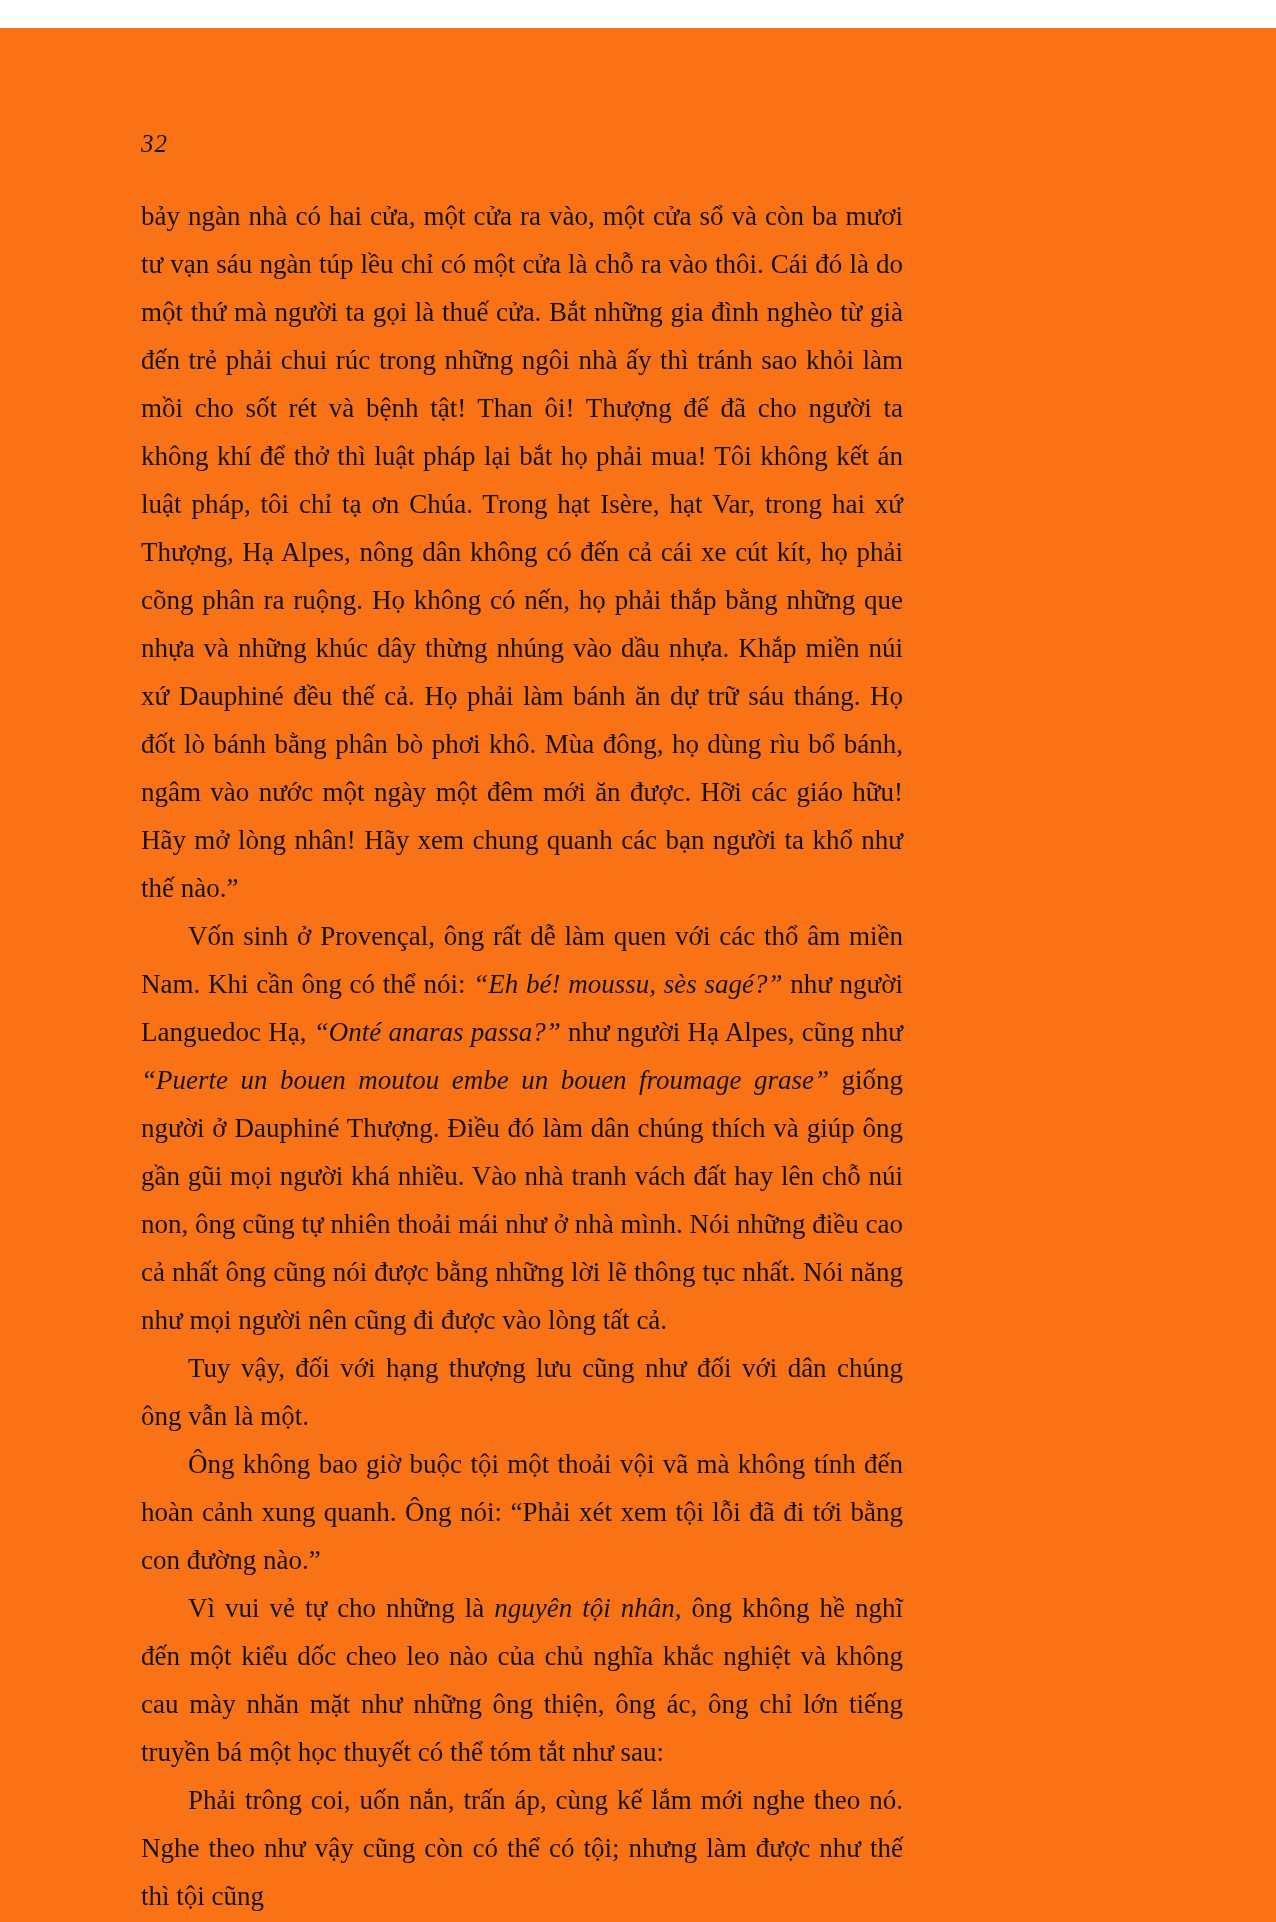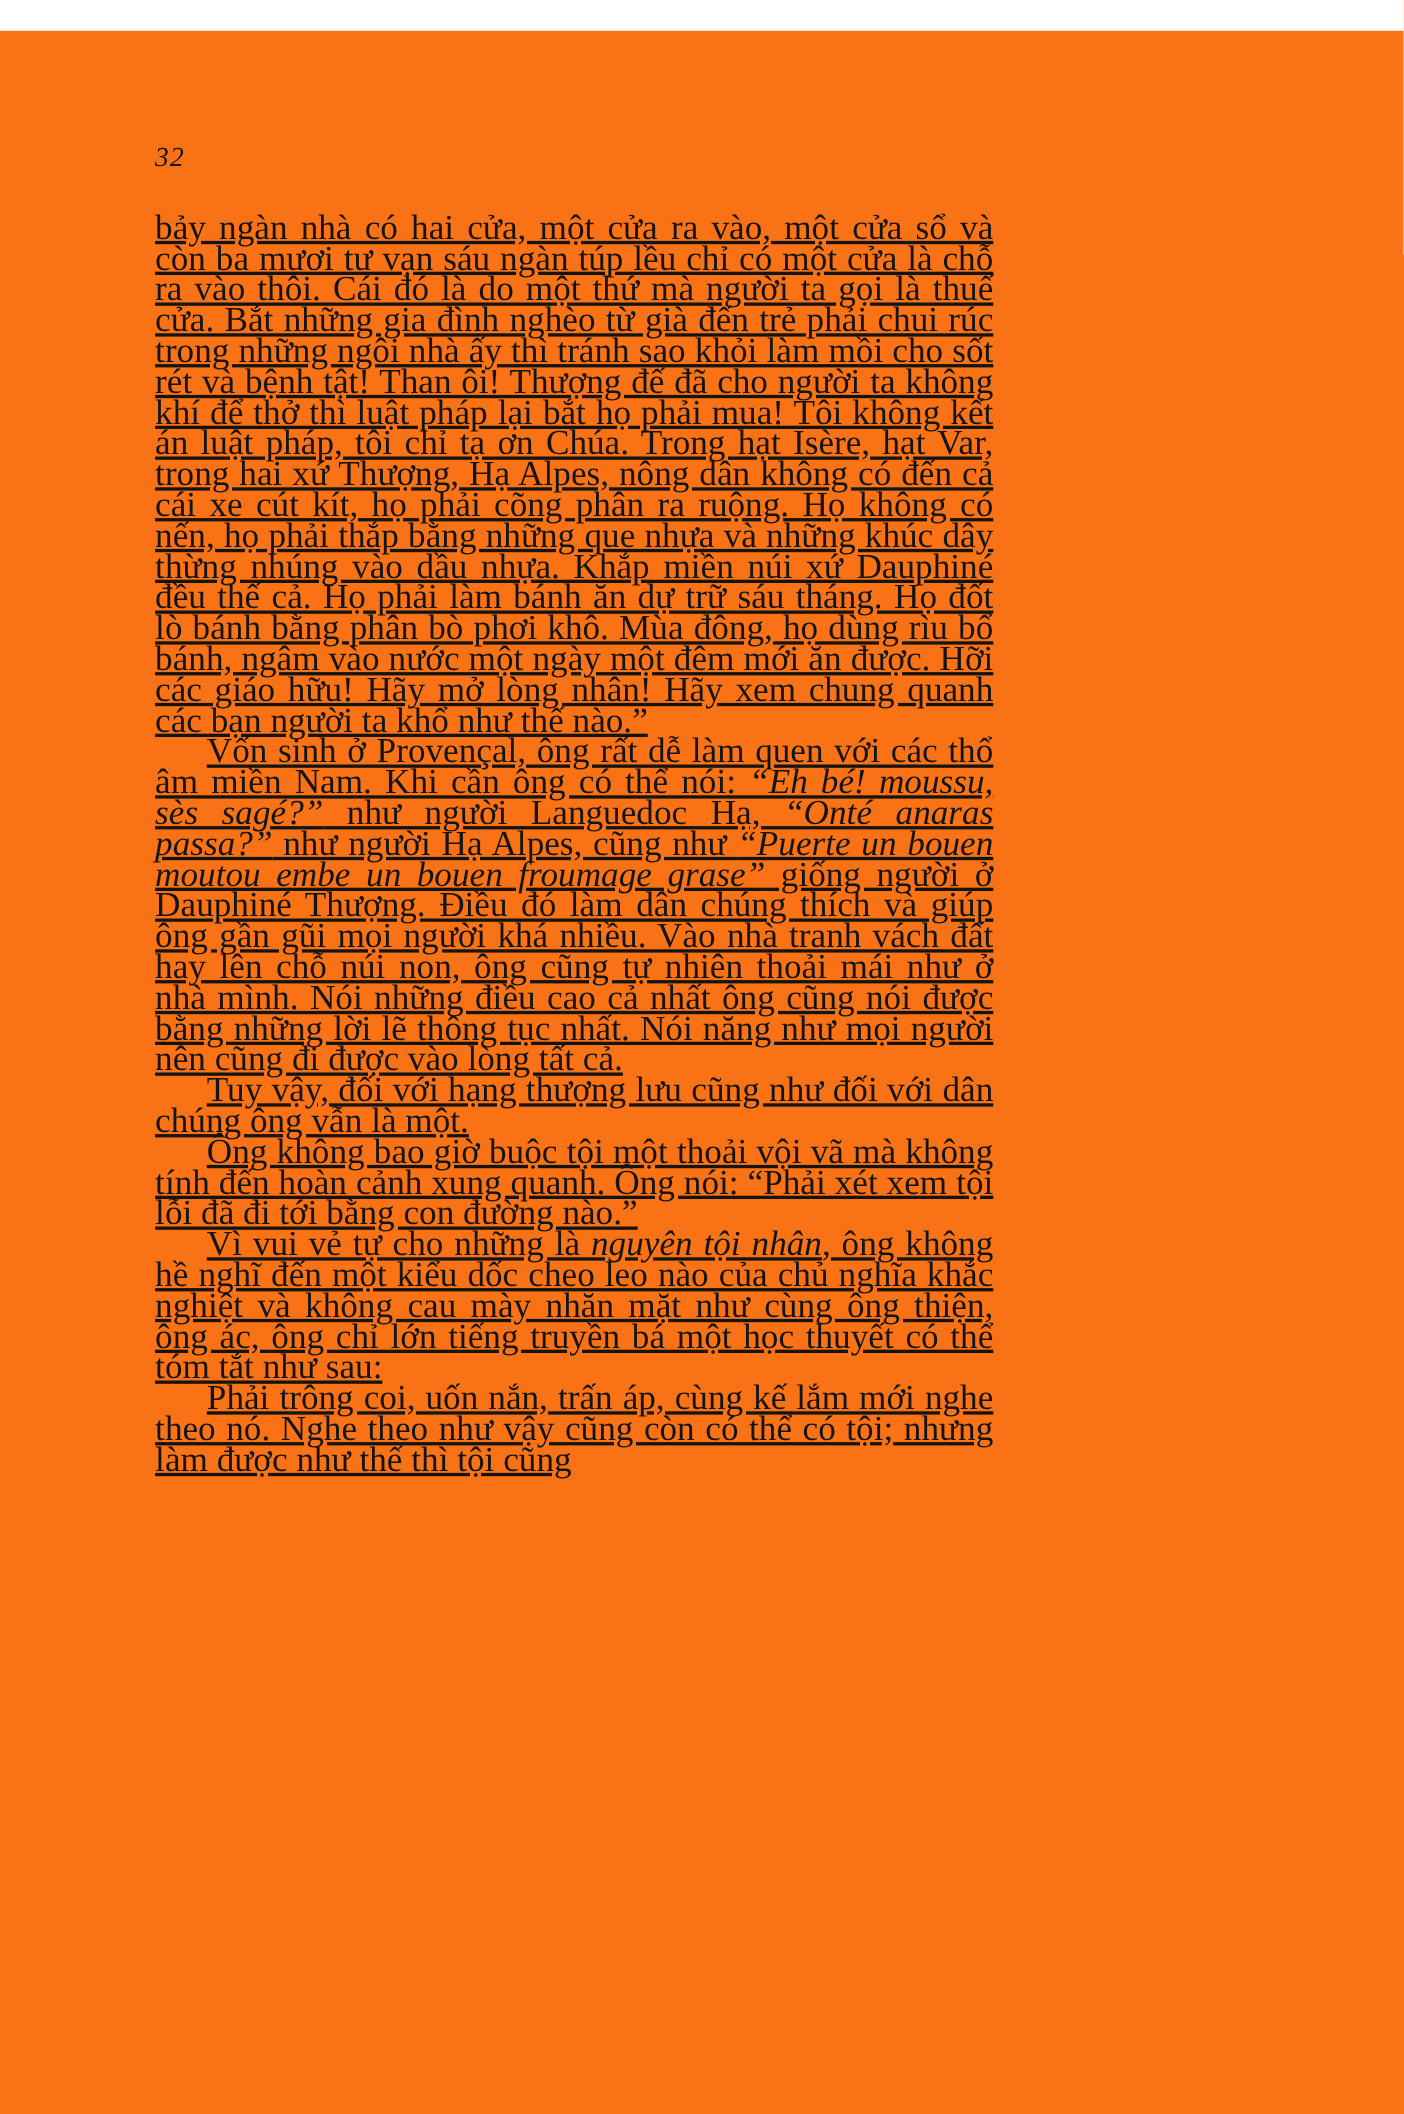--- a/index.html
+++ b/index.html
@@ -37,25 +37,24 @@
     letter-spacing: 1px;
   }
   .running-head {
     display: block;
     text-align: center;
     font-variant: small-caps;
     font-size: 26px;
     letter-spacing: 3px;
   }
   .body-text {
-    font-size: 32px;
-    line-height: 28px;
+    font-size: 27px;
+    line-height: 48px;
     text-align: justify;
     text-justify: inter-word;
-    text-decoration: underline;
   }
   .para {
     margin: 0;
     padding: 0;
   }
   .para.indent {
     text-indent: 47px;
   }
   .it {
     font-style: italic;
@@ -67,17 +66,17 @@
 <div class="page">
   <div class="content">
     <div class="header">
       <span class="page-number">32</span>
     </div>
     <div class="body-text">
         <p class="para"><span>bảy ngàn nhà có hai cửa, một cửa ra vào, một cửa sổ và còn ba mươi tư vạn sáu ngàn túp lều chỉ có một cửa là chỗ ra vào thôi. Cái đó là do một thứ mà người ta gọi là thuế cửa. Bắt những gia đình nghèo từ già đến trẻ phải chui rúc trong những ngôi nhà ấy thì tránh sao khỏi làm mồi cho sốt rét và bệnh tật! Than ôi! Thượng đế đã cho người ta không khí để thở thì luật pháp lại bắt họ phải mua! Tôi không kết án luật pháp, tôi chỉ tạ ơn Chúa. Trong hạt Isère, hạt Var, trong hai xứ Thượng, Hạ Alpes, nông dân không có đến cả cái xe cút kít, họ phải cõng phân ra ruộng. Họ không có nến, họ phải thắp bằng những que nhựa và những khúc dây thừng nhúng vào dầu nhựa. Khắp miền núi xứ Dauphiné đều thế cả. Họ phải làm bánh ăn dự trữ sáu tháng. Họ đốt lò bánh bằng phân bò phơi khô. Mùa đông, họ dùng rìu bổ bánh, ngâm vào nước một ngày một đêm mới ăn được. Hỡi các giáo hữu! Hãy mở lòng nhân! Hãy xem chung quanh các bạn người ta khổ như thế nào.”</span></p>
         <p class="para indent"><span>Vốn sinh ở Provençal, ông rất dễ làm quen với các thổ âm miền Nam. Khi cần ông có thể nói: </span><span class="it">“Eh bé! moussu, sès sagé?”</span><span> như người Languedoc Hạ, </span><span class="it">“Onté anaras passa?”</span><span> như người Hạ Alpes, cũng như </span><span class="it">“Puerte un bouen moutou embe un bouen froumage grase”</span><span> giống người ở Dauphiné Thượng. Điều đó làm dân chúng thích và giúp ông gần gũi mọi người khá nhiều. Vào nhà tranh vách đất hay lên chỗ núi non, ông cũng tự nhiên thoải mái như ở nhà mình. Nói những điều cao cả nhất ông cũng nói được bằng những lời lẽ thông tục nhất. Nói năng như mọi người nên cũng đi được vào lòng tất cả.</span></p>
         <p class="para indent"><span>Tuy vậy, đối với hạng thượng lưu cũng như đối với dân chúng ông vẫn là một.</span></p>
         <p class="para indent"><span>Ông không bao giờ buộc tội một thoải vội vã mà không tính đến hoàn cảnh xung quanh. Ông nói: “Phải xét xem tội lỗi đã đi tới bằng con đường nào.”</span></p>
-        <p class="para indent"><span>Vì vui vẻ tự cho những là </span><span class="it">nguyên tội nhân</span><span>, ông không hề nghĩ đến một kiểu dốc cheo leo nào của chủ nghĩa khắc nghiệt và không cau mày nhăn mặt như cùng ông thiện, ông ác, ông chỉ lớn tiếng truyền bá một học thuyết có thể tóm tắt như sau:</span></p>
+        <p class="para indent"><span>Vì vui vẻ tự cho những là </span><span class="it">nguyên tội nhân</span><span>, ông không hề nghĩ đến một kiểu dốc cheo leo nào của chủ nghĩa khắc nghiệt và không cau mày nhăn mặt như những ông thiện, ông ác, ông chỉ lớn tiếng truyền bá một học thuyết có thể tóm tắt như sau:</span></p>
         <p class="para indent"><span>Phải trông coi, uốn nắn, trấn áp, cùng kế lắm mới nghe theo nó. Nghe theo như vậy cũng còn có thể có tội; nhưng làm được như thế thì tội cũng</span></p>
       </div>
   </div>
 </div>
 
 </body></html>

